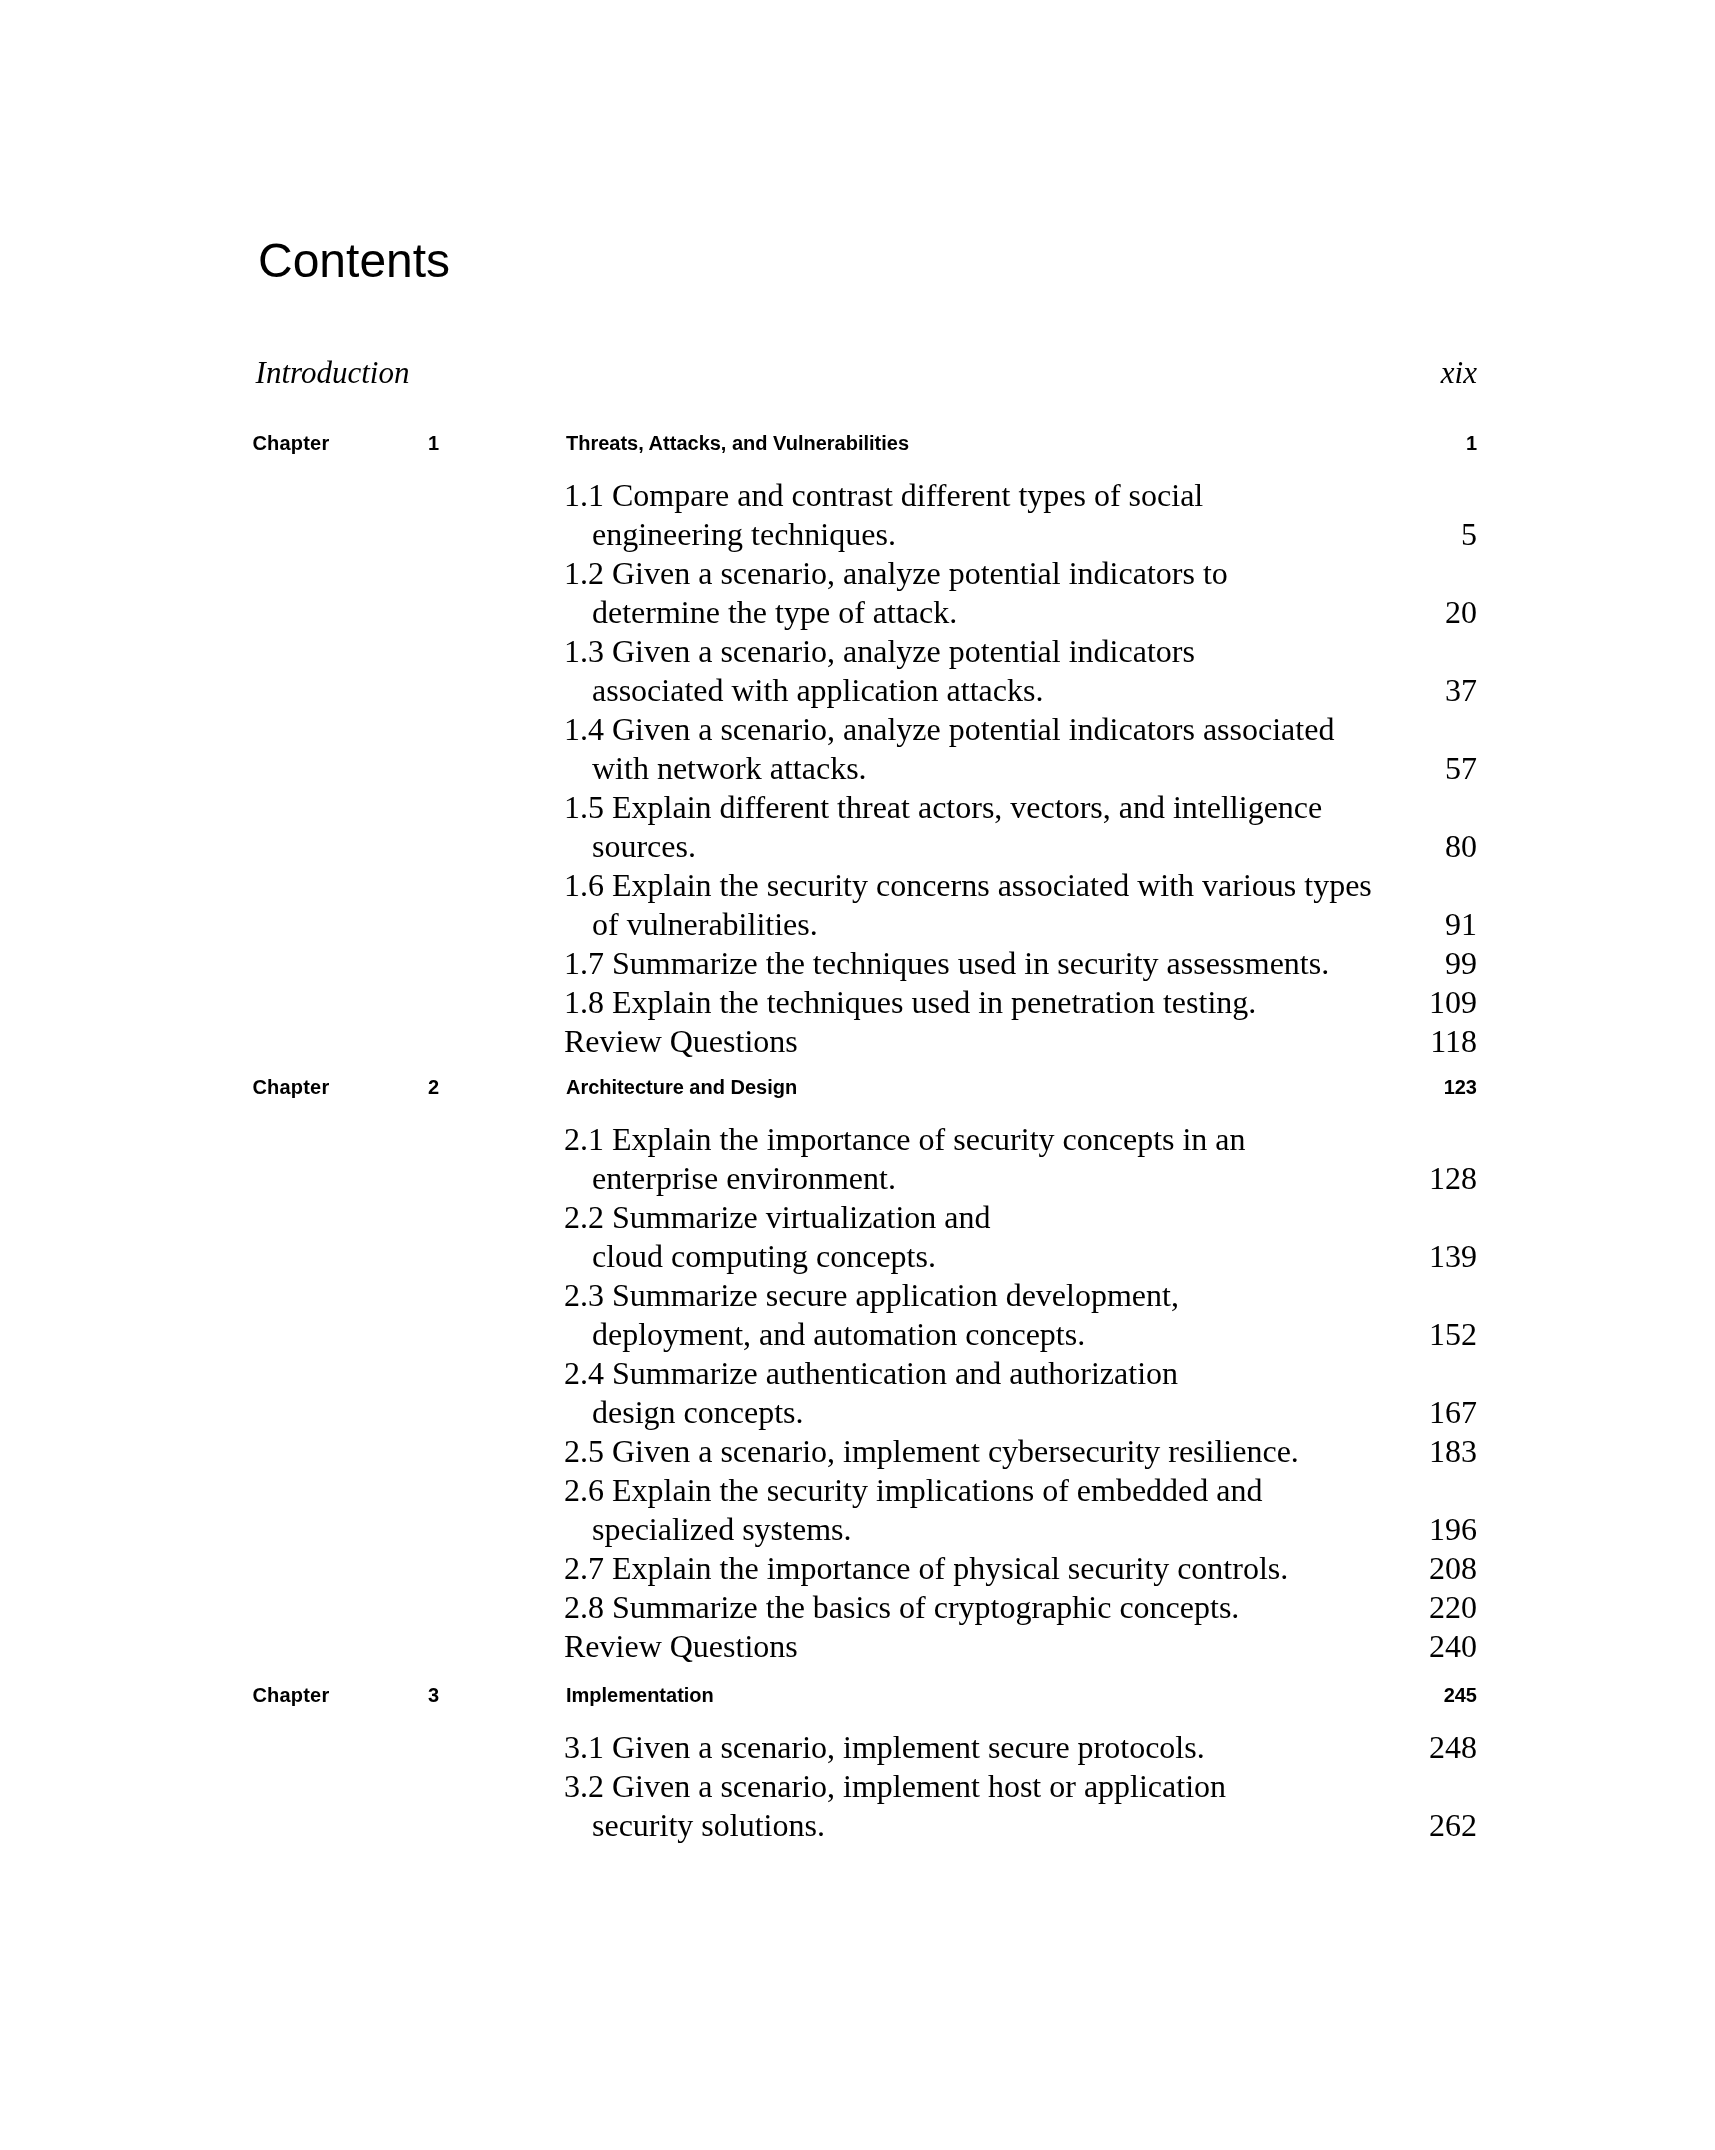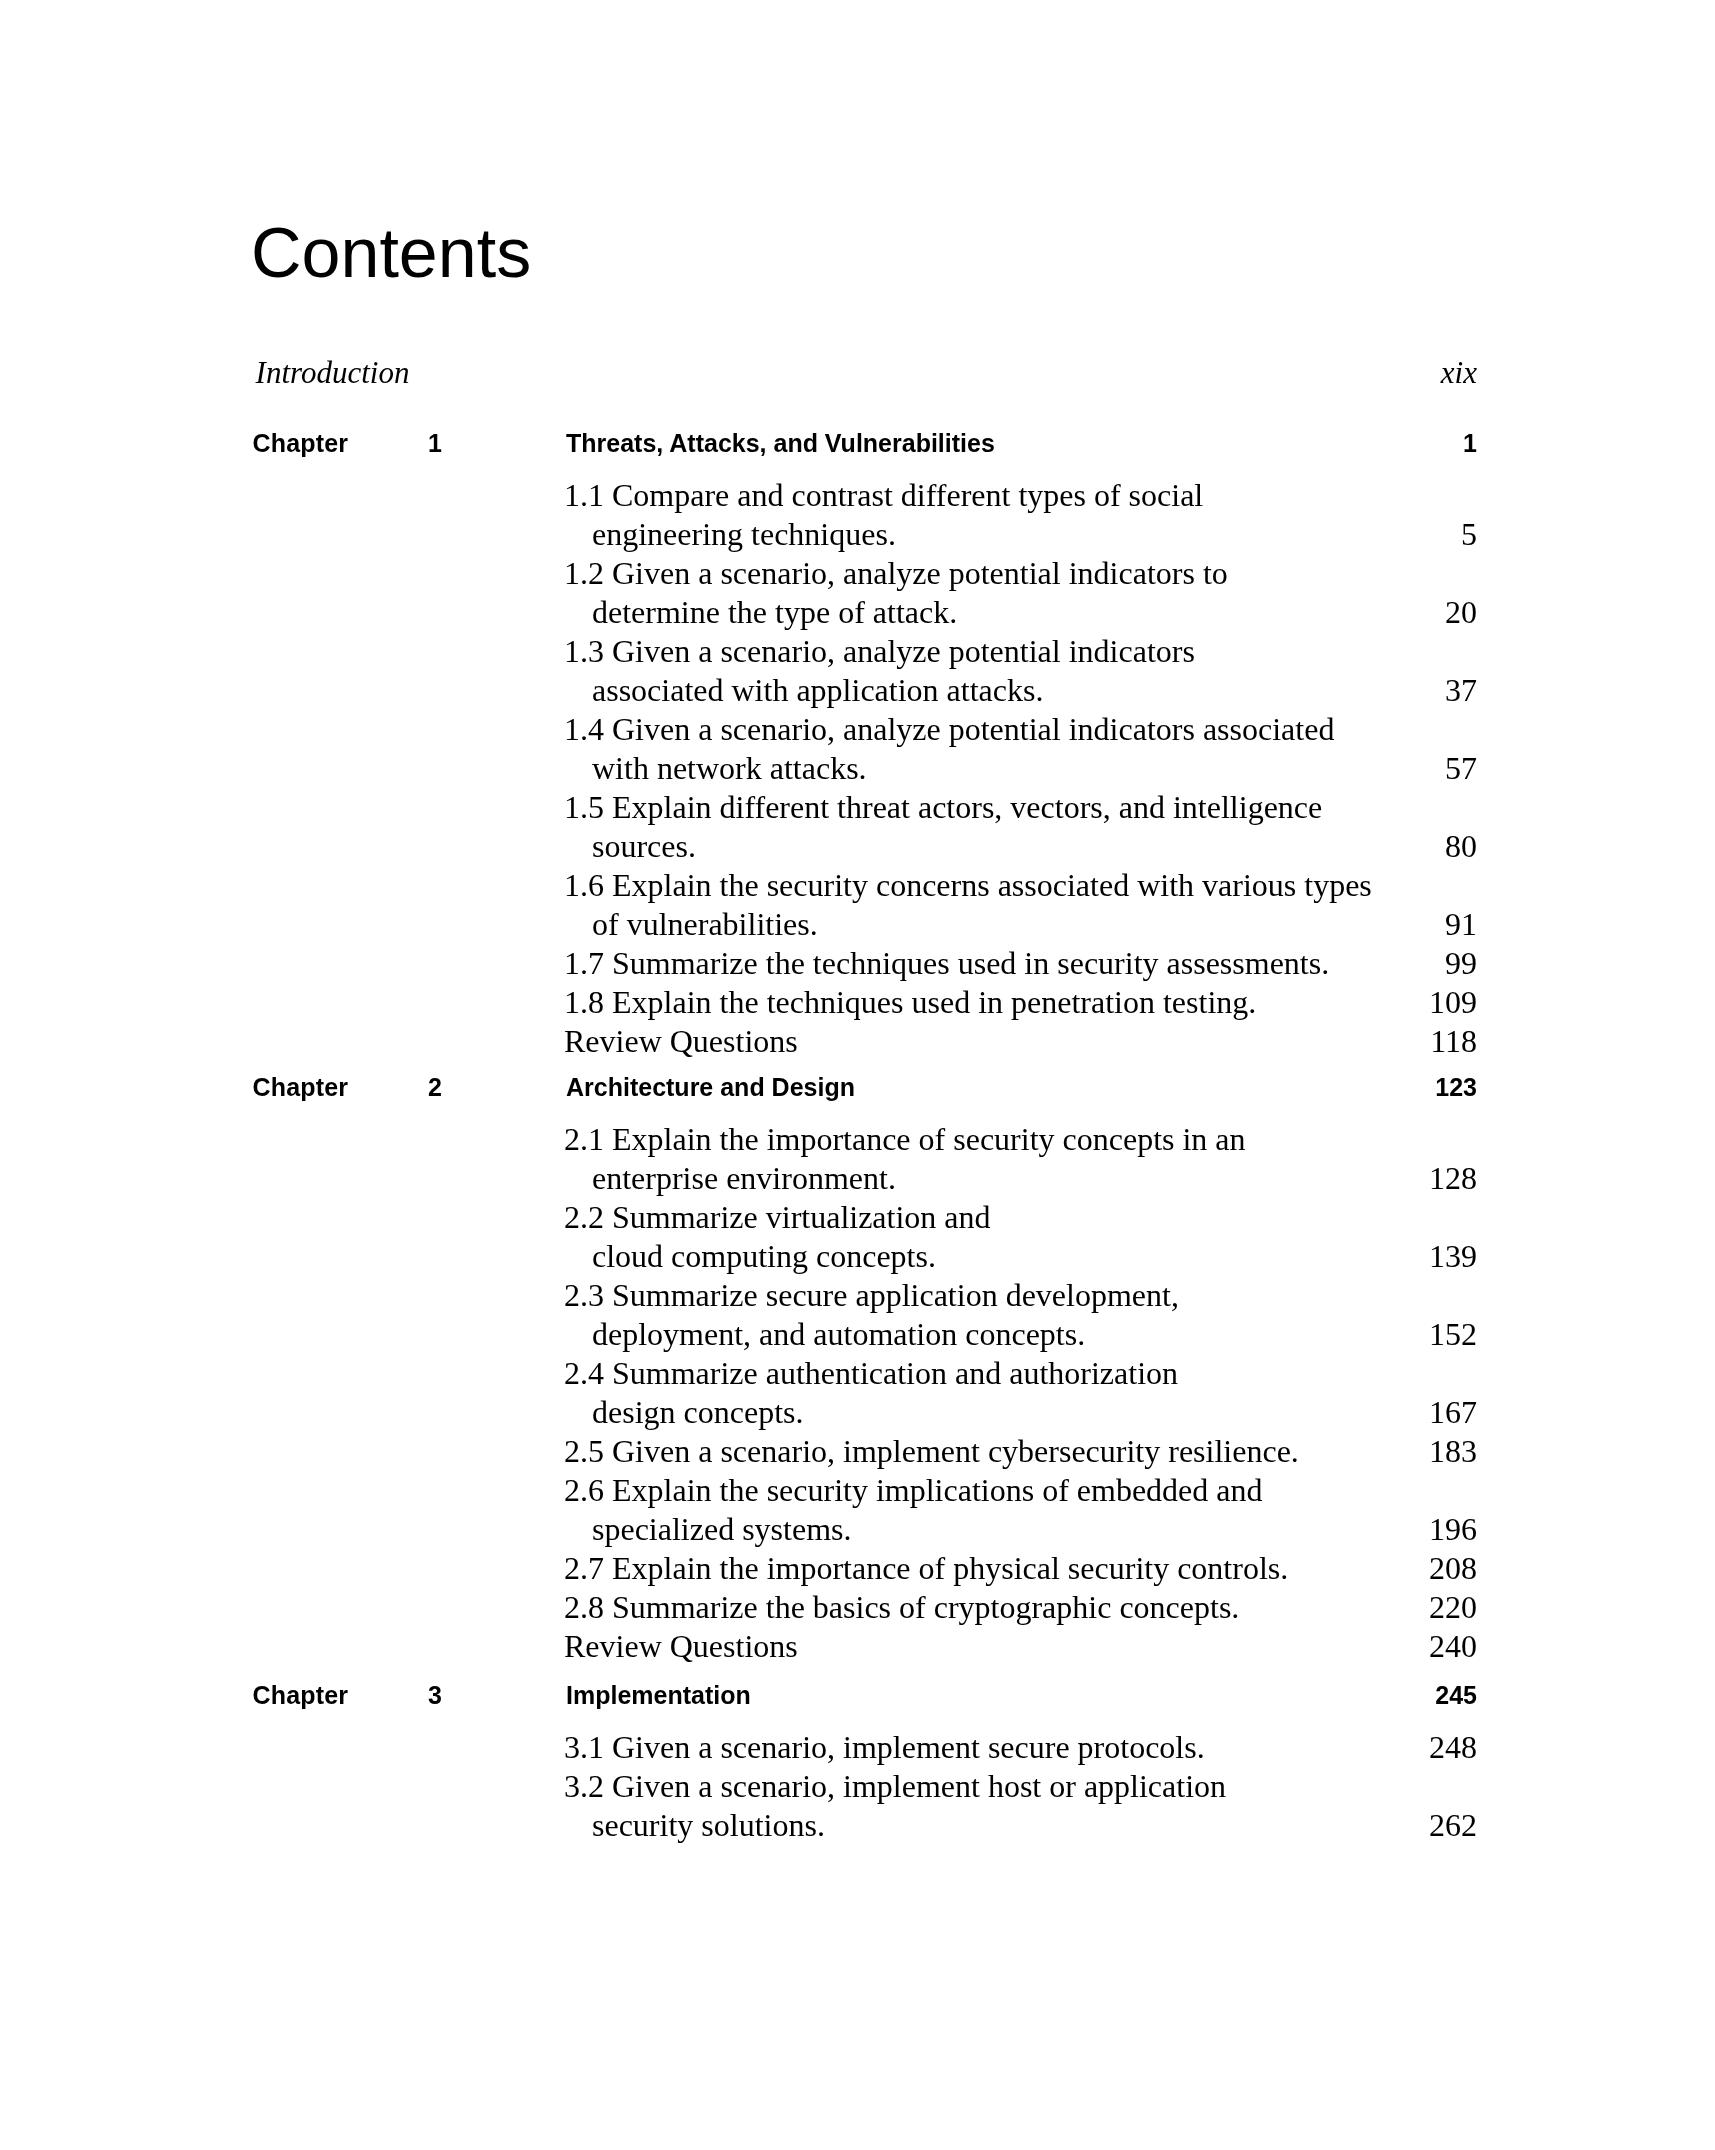--- a/index.html
+++ b/index.html
@@ -11,24 +11,24 @@
     width: 1715px;
     height: 2151px;
     position: relative;
     overflow: hidden;
     color: #000000;
   }
   .page-title {
     position: absolute;
     left: 251px;
     top: 211px;
-    margin: 0;
+    margin: 7px;
     font-family: "Liberation Sans", sans-serif;
     font-weight: normal;
-    font-size: 70px;
+    font-size: 48px;
     line-height: 85px;
     letter-spacing: 0px;
   }
   .toc {
     position: absolute;
     left: 254px;
     top: 0;
     width: 1223px;
   }
   .intro-row {
@@ -48,21 +48,21 @@
   .chapter {
     position: absolute;
     left: 0;
     width: 1223px;
   }
   .chapter-head {
     position: relative;
     height: 39px;
     font-family: "Liberation Sans", sans-serif;
     font-weight: bold;
-    font-size: 25px;
+    font-size: 20px;
     line-height: 39px;
   }
   .chapter-head .ch-word { position: absolute; left: -1.6px; top: 0; letter-spacing: 0.2px; }
   .chapter-head .ch-num { position: absolute; left: 174px; top: 0; }
   .chapter-head .ch-title { position: absolute; left: 312px; top: 0; }
   .chapter-head .ch-page { position: absolute; right: 0; top: 0; }
 
   .entries {
     margin-top: 12.8px;
     margin-left: 310px;

